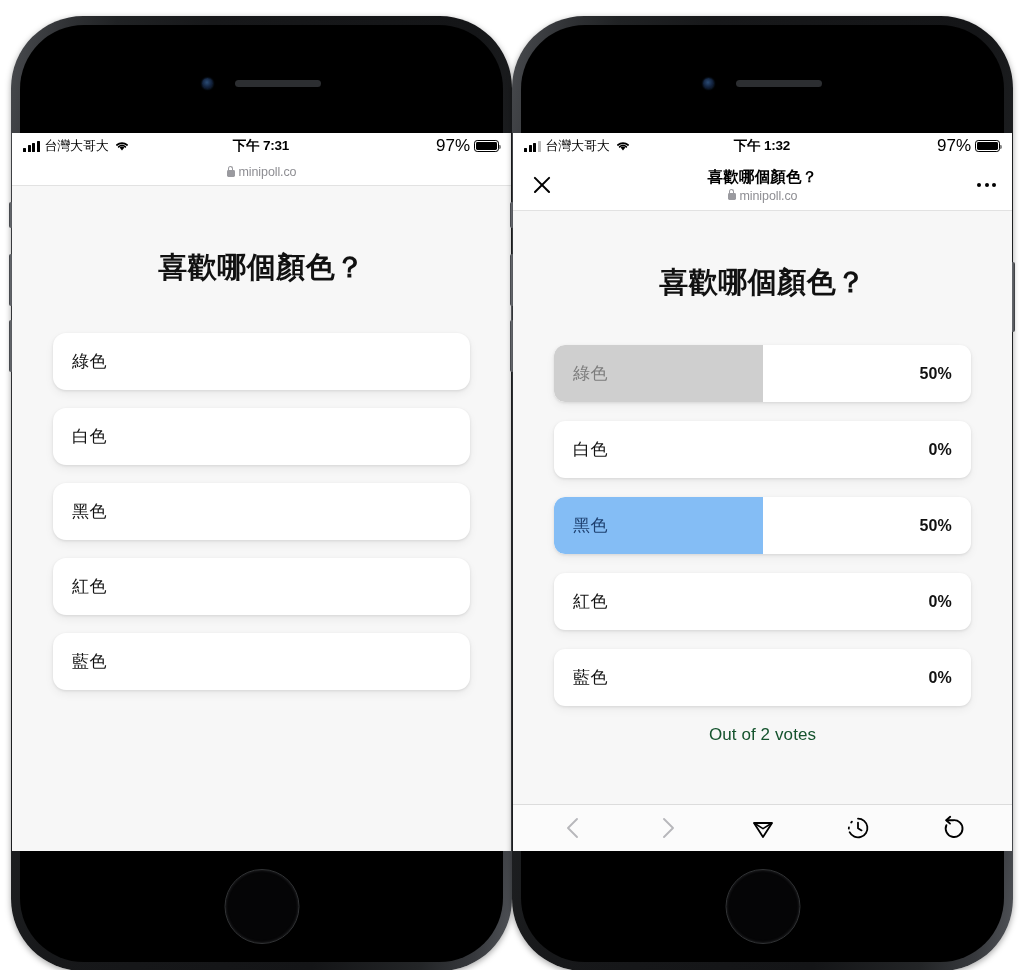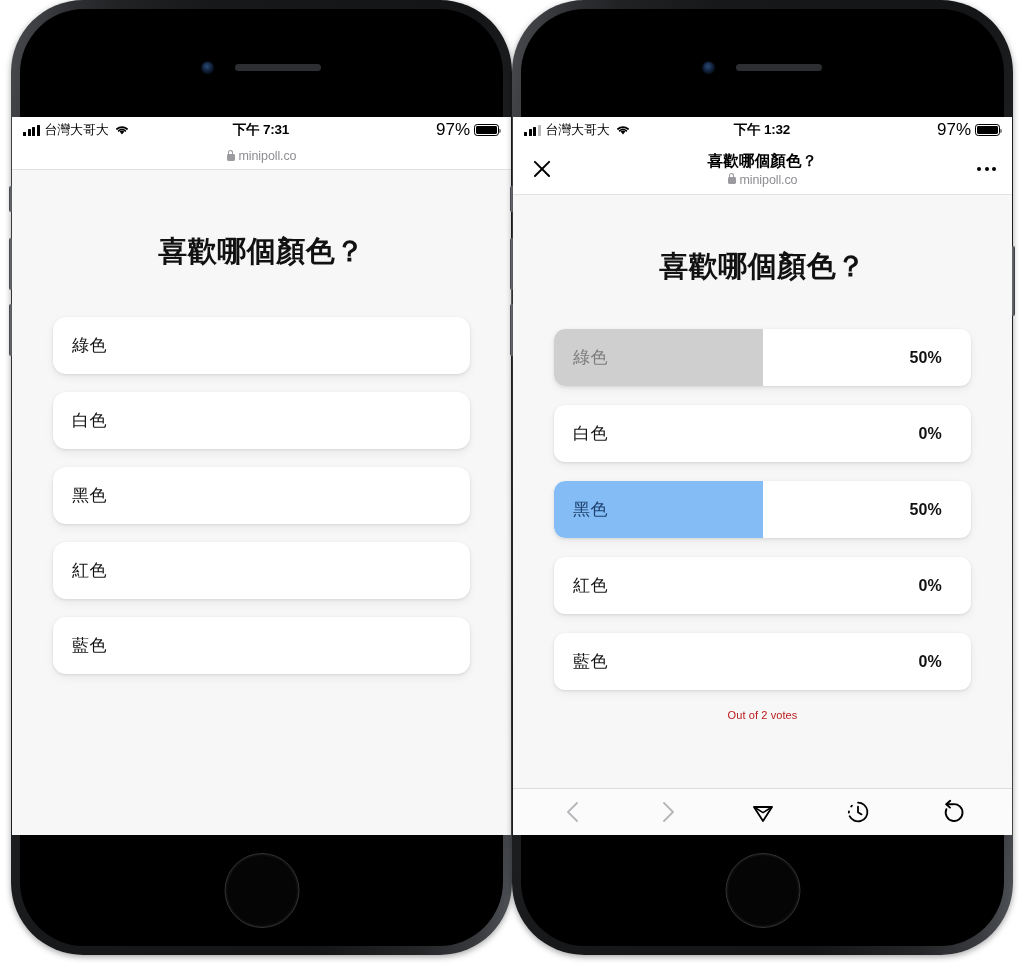--- a/index.html
+++ b/index.html
@@ -21,21 +21,21 @@
     display: flex;
     justify-content: space-between;
     align-items: flex-start;
   }
 
   
   .phone {
     position: relative;
     width: 562px;
     height: 955px;
-    margin-top: 0;
+    margin-top: 16px;
     border-radius: 72px;
     background: linear-gradient(100deg, #4a4c50 0%, #2f3134 9%, #202224 16%, #17181a 30%,
                                         #141517 70%, #232527 86%, #37393d 94%, #55585d 100%);
     box-shadow: 0 2px 6px rgba(0,0,0,0.35);
     padding: 0;
     box-sizing: border-box;
   }
   .phone.left  { margin-left: 11px; }
   .phone.right { margin-right: 11px; }
 
@@ -304,35 +304,35 @@
     z-index: 2;
     font-size: 17px;
     letter-spacing: 0.4px;
     padding-left: 19px;
     color: #111;
   }
   .rbar .rpct {
     position: relative;
     z-index: 2;
     margin-left: auto;
-    padding-right: 29px;
+    padding-right: 19px;
     font-size: 16px;
     font-weight: 700;
     color: #111;
     letter-spacing: 0.2px;
   }
   .rbar.gray .fill  { background: #cfcfcf; }
   .rbar.gray .rlabel{ color: #7c7c7c; }
   .rbar.blue .fill  { background: #84bdf5; }
   .rbar.blue .rlabel{ color: #1d3f6e; }
 
   .votes-note {
     text-align: center;
-    font-size: 11px;
-    color: #b91c1c;
+    font-size: 17px;
+    color: #14532d;
     margin-top: 17px;
     letter-spacing: 0.1px;
   }
 
   
   .toolbar {
     flex: 0 0 auto;
     height: 47px;
     background: #fbfbfb;
     border-top: 1px solid #dcdcdc;

